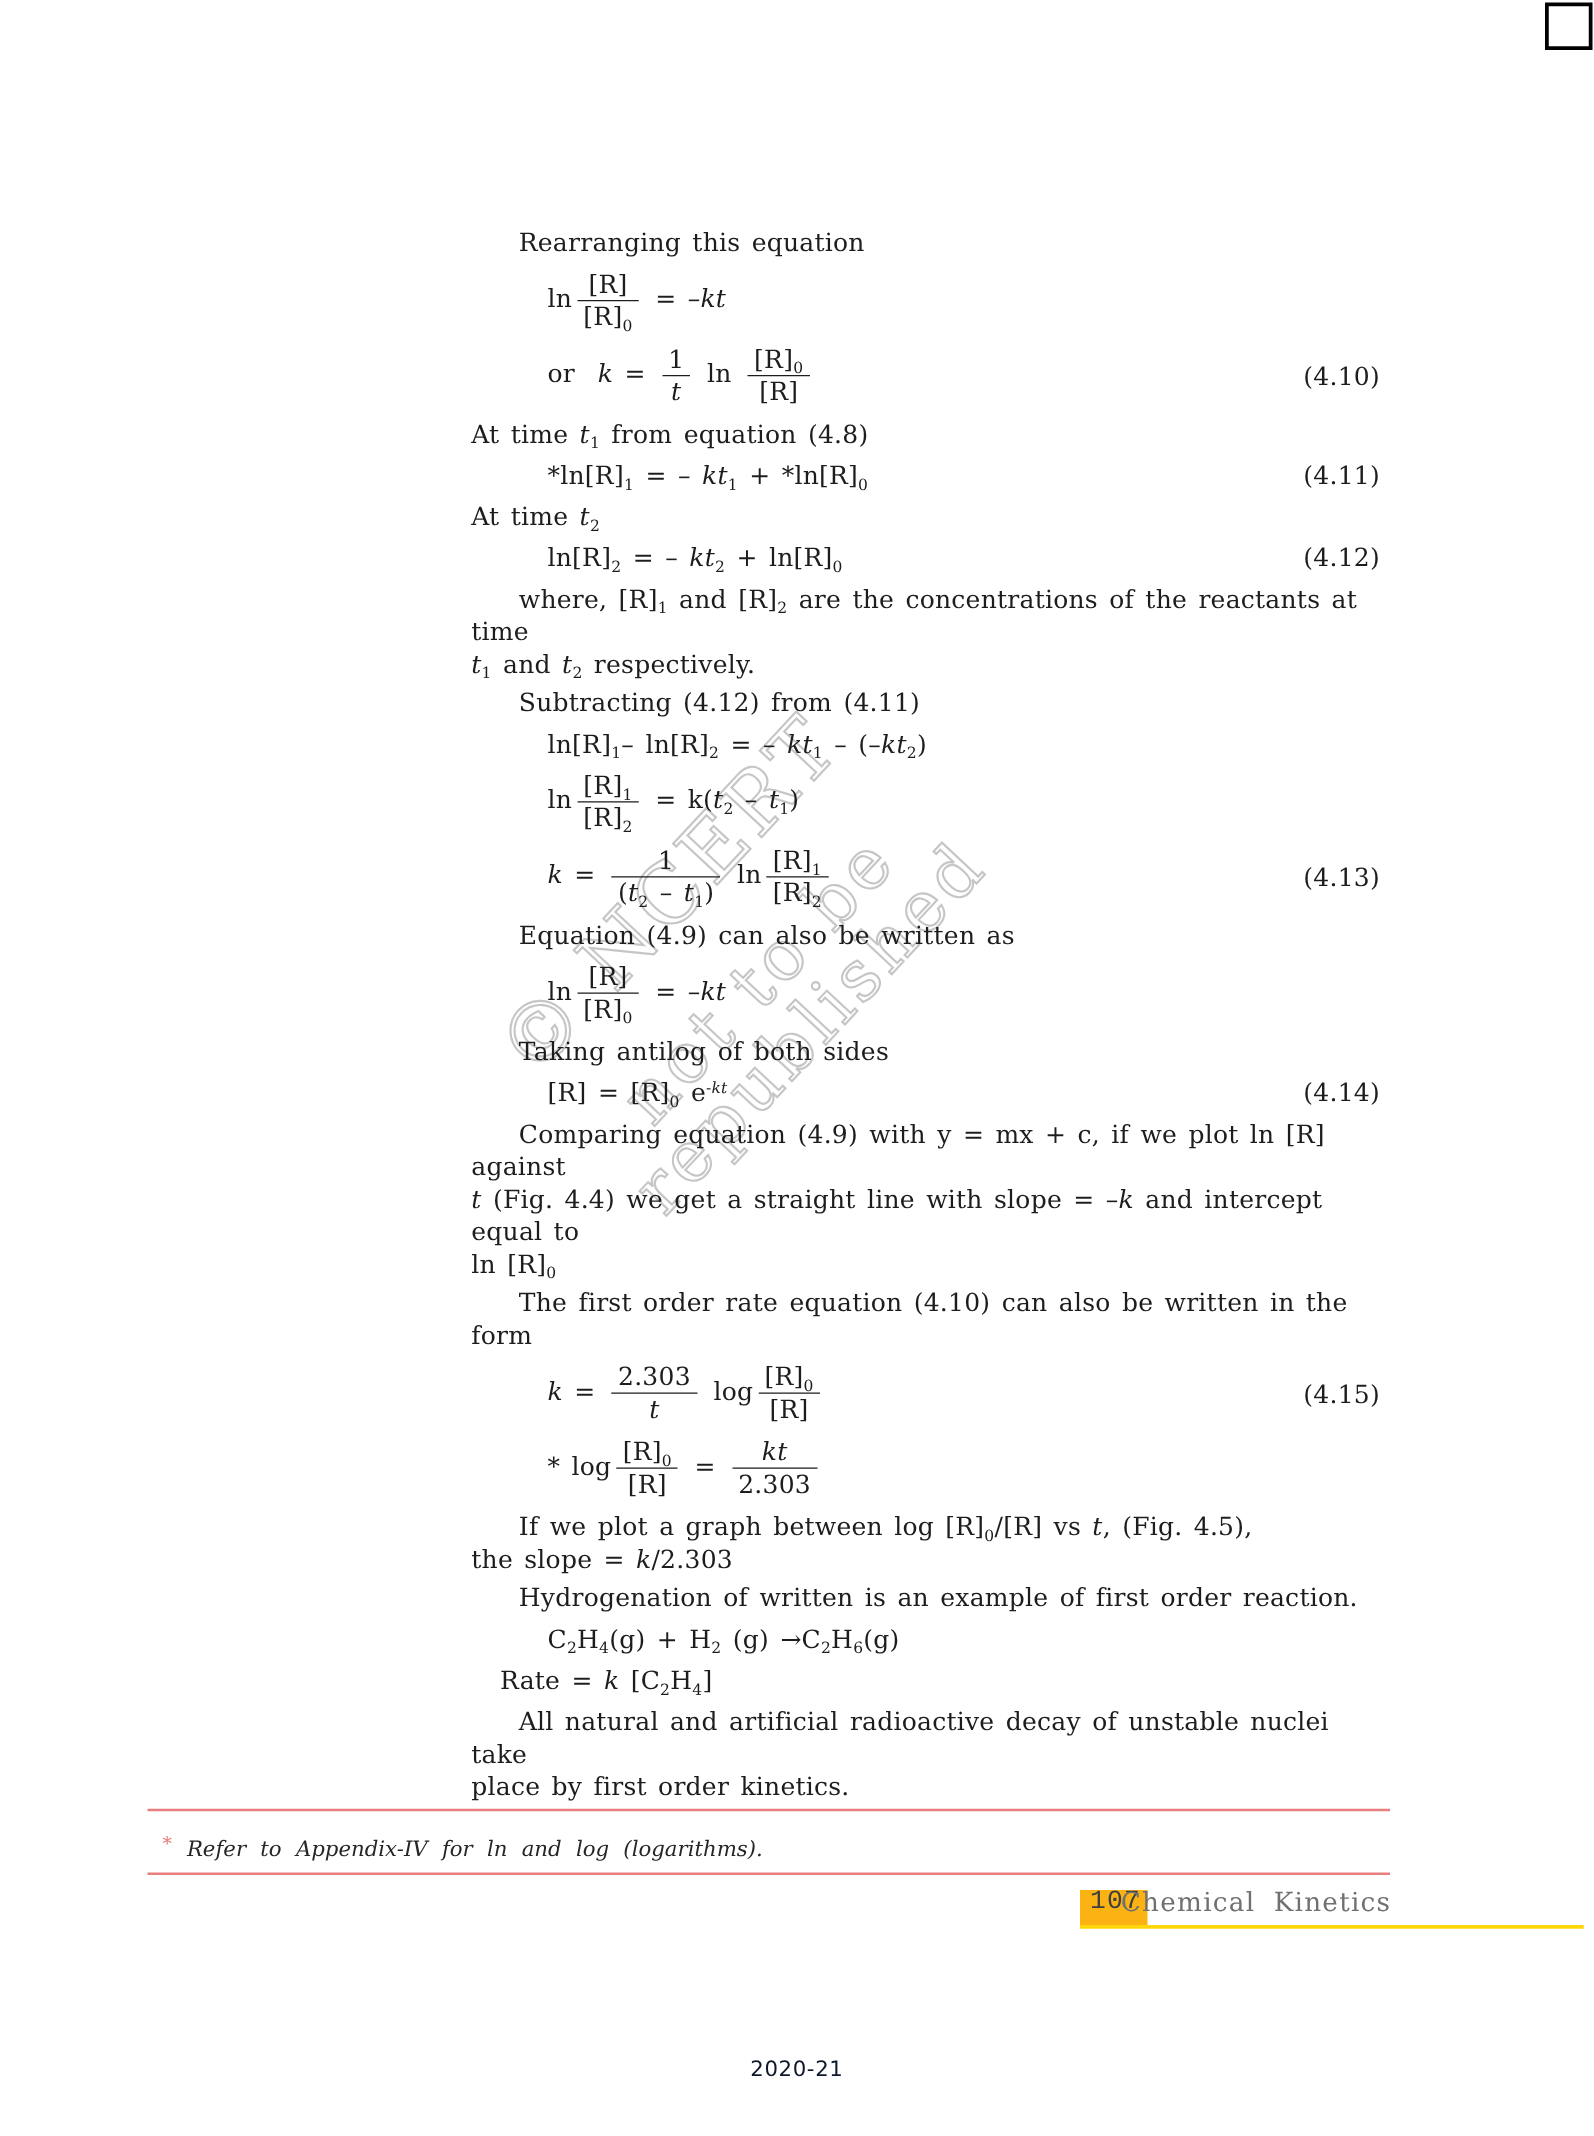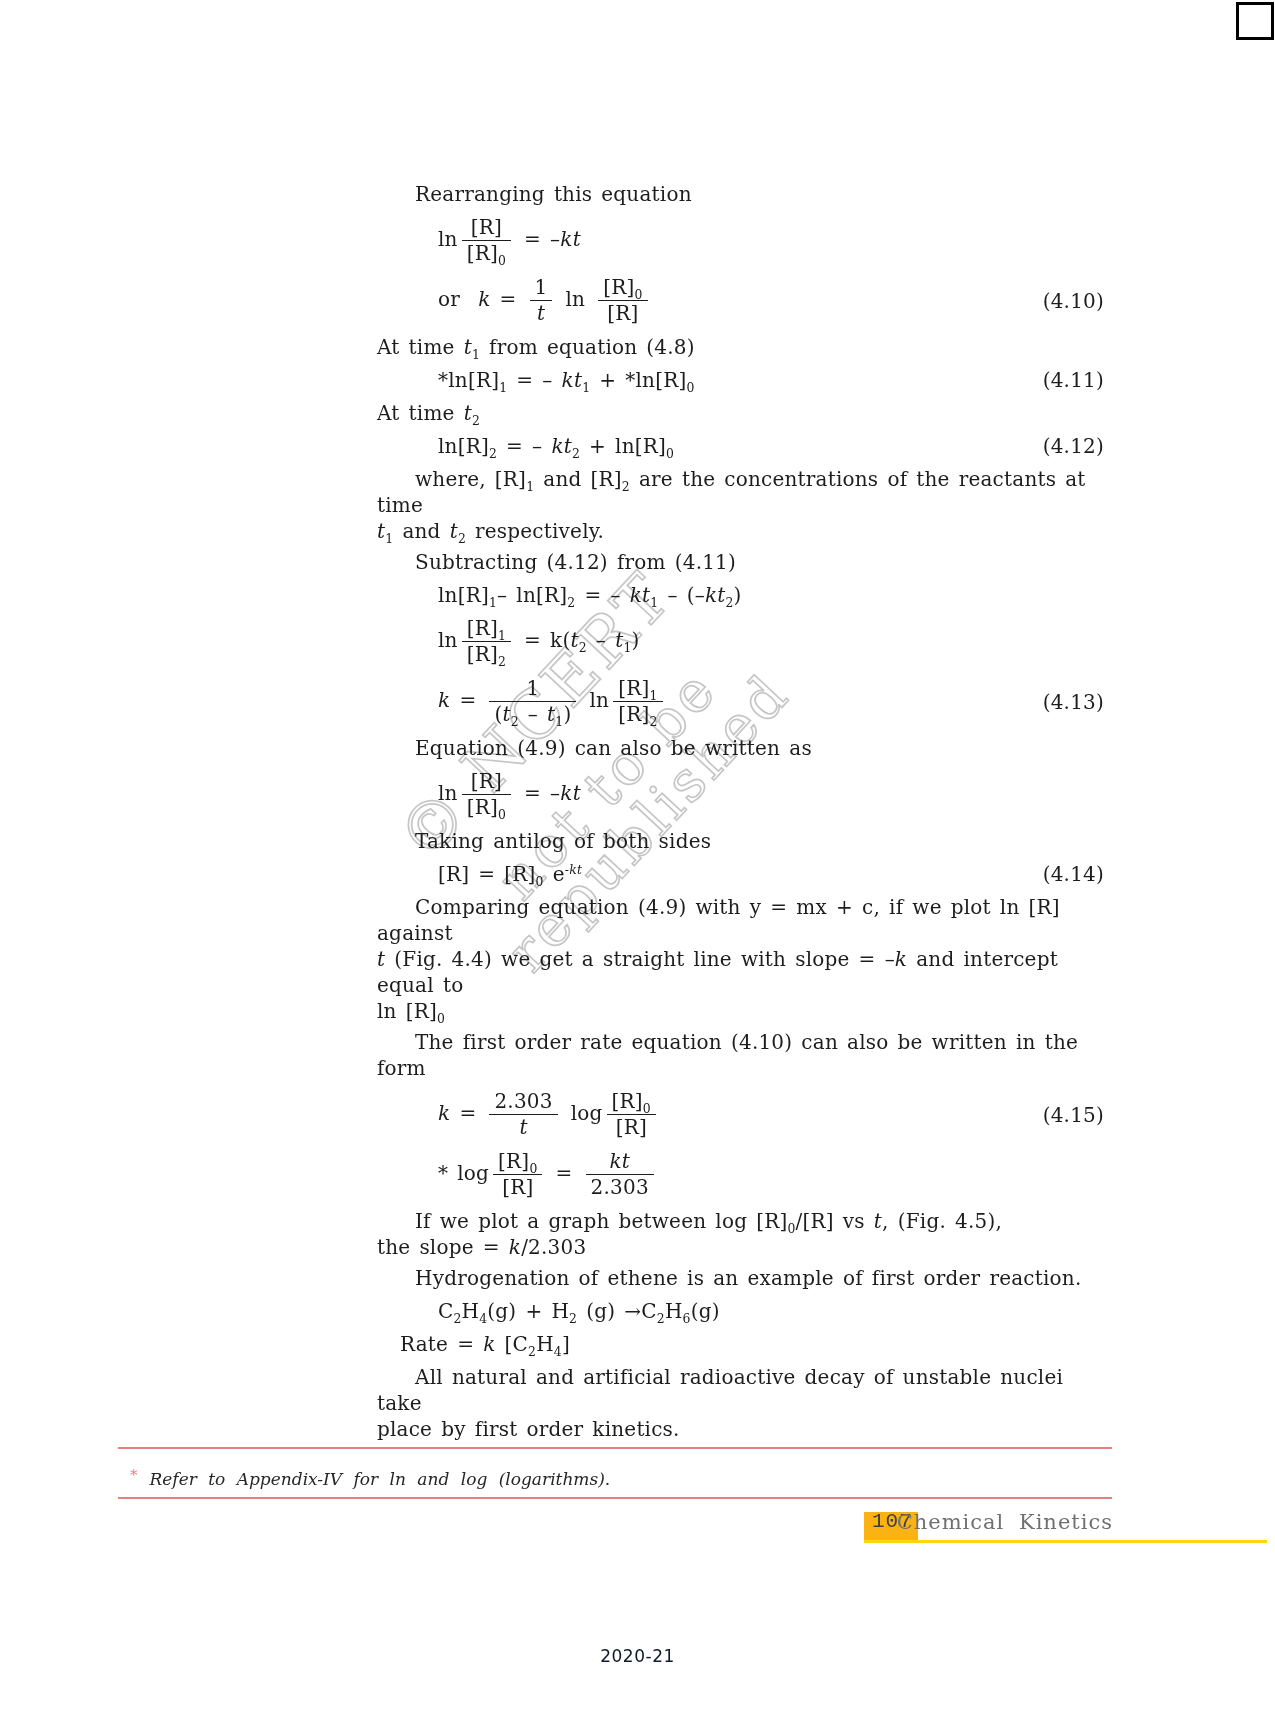--- a/index.html
+++ b/index.html
@@ -105,21 +105,21 @@
           <span class="den">[R]</span>
         </span><span class="eq-num">(4.15)</span></div>
       <div class="eq">* log<span class="frac">
           <span class="num">[R]<sub>0</sub></span>
           <span class="den">[R]</span>
         </span> = <span class="frac">
           <span class="num"><i class="v">kt</i></span>
           <span class="den">2.303</span>
         </span></div>
       <div class="para indent">If we plot a graph between log [R]<sub>0</sub>/[R] vs <i class="v">t</i>, (Fig. 4.5),<br>the slope = <i class="v">k</i>/2.303</div>
-      <div class="para indent">Hydrogenation of ethene is an example of first order reaction.</div>
+      <div class="para indent">Hydrogenation of written is an example of first order reaction.</div>
       <div class="eq">C<sub>2</sub>H<sub>4</sub>(g) + H<sub>2</sub> (g) →C<sub>2</sub>H<sub>6</sub>(g)</div>
       <div class="eq sm">Rate = <i class="v">k</i> [C<sub>2</sub>H<sub>4</sub>]</div>
       <div class="para indent">All natural and artificial radioactive decay of unstable nuclei take<br>place by first order kinetics.</div>
     </div>
 
   <div class="footnote">
     <span class="fn-star">*</span><span>Refer to Appendix-IV for ln and log (logarithms).</span>
   </div>
 
   <div class="badge">

